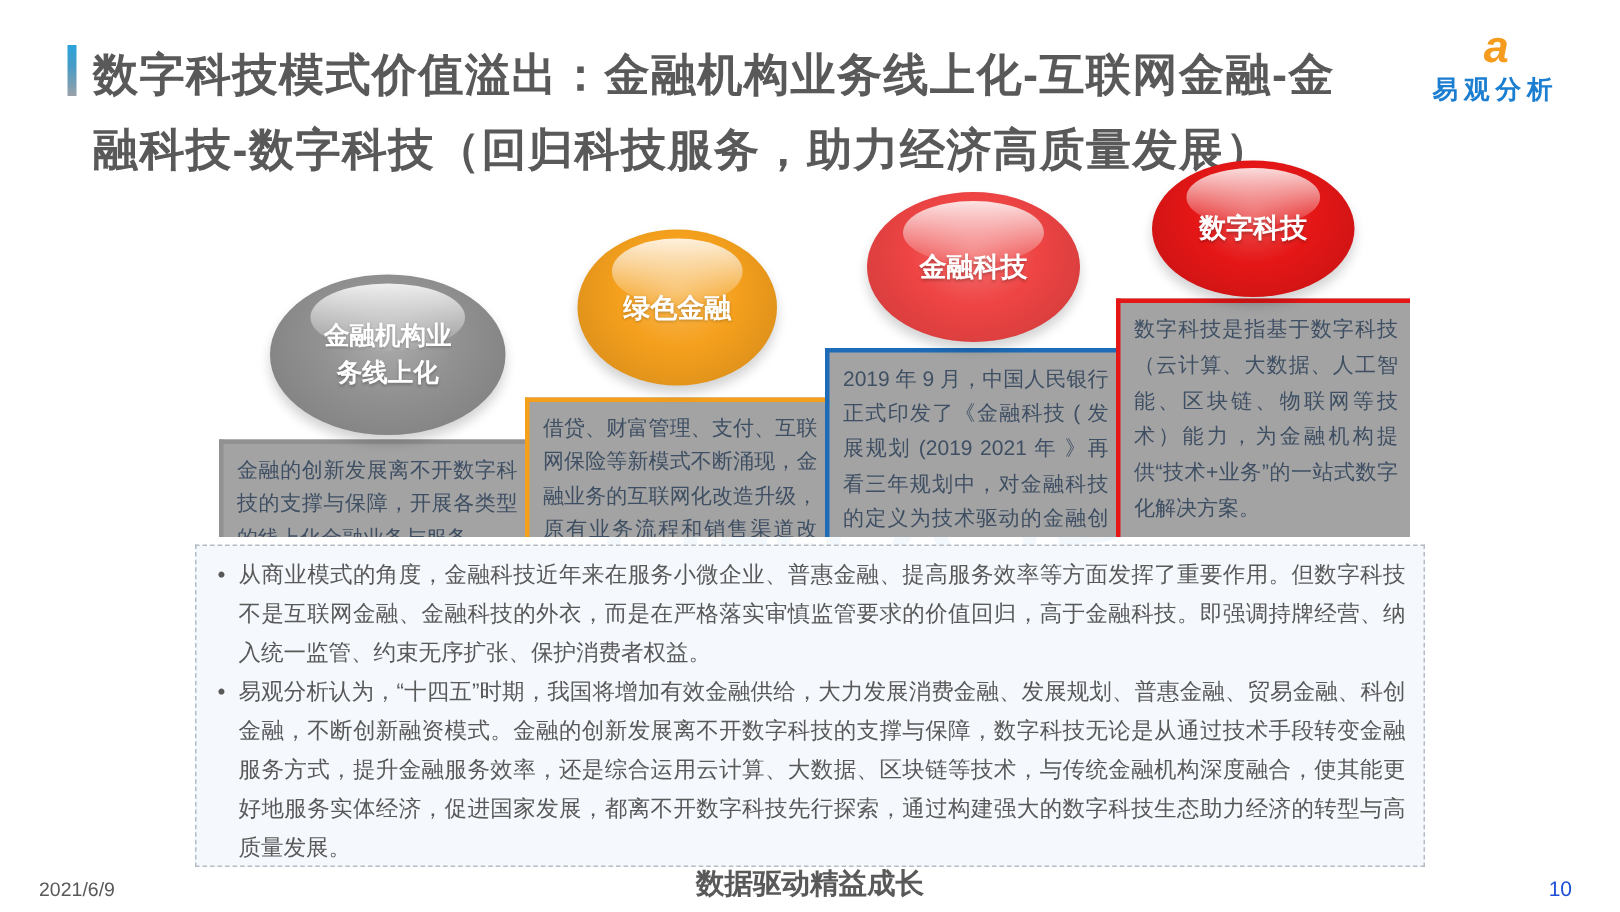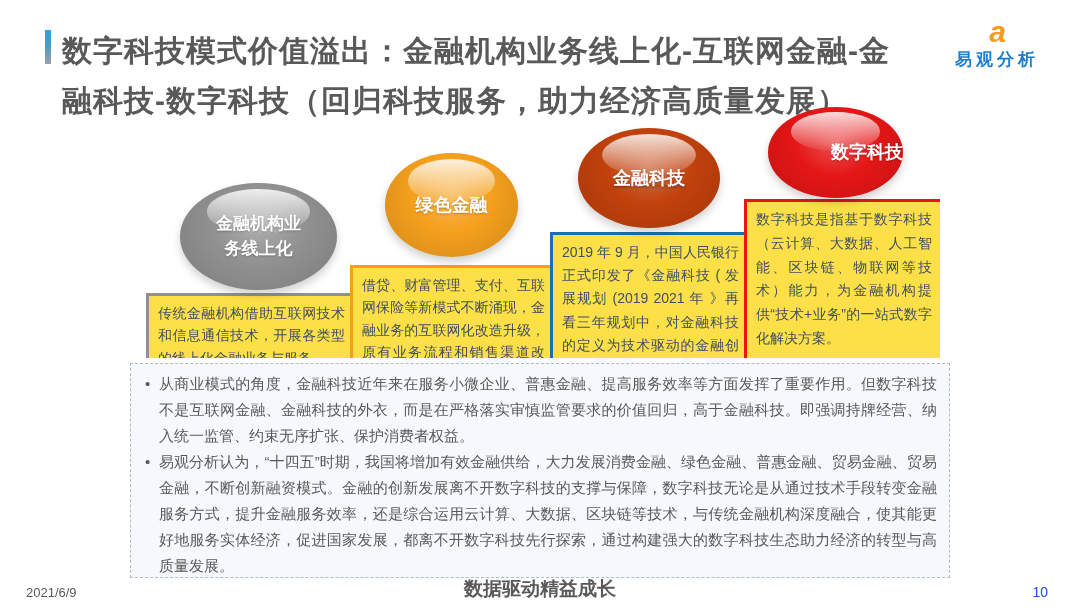--- a/index.html
+++ b/index.html
@@ -35,21 +35,21 @@
     font-size:17px;font-weight:bold;color:#1c7ed0;letter-spacing:4px;margin-top:2px;
   }
   
   .watermark{
     position:absolute;left:360px;top:330px;width:420px;text-align:center;
     font-size:92px;font-weight:bold;color:rgba(80,160,220,0.07);
     pointer-events:none;z-index:0;
   }
   
   .step{
-    position:absolute;background:#fde047;
+    position:absolute;background:#a3a3a3;
     border-top:3px solid;border-left:3px solid;
     box-sizing:border-box;z-index:1;
     font-size:14px;line-height:1.6;color:#3f4f63;
     padding:6px 8px 4px 9px;overflow:hidden;text-align:justify;
   }
   .step1{left:146px;top:293px;width:207px;height:65px;}
   .step2{left:350px;top:265px;width:203px;height:93px;}
   .step3{left:550px;top:232px;width:197px;height:126px;line-height:1.66;}
   .step4{left:744px;top:199px;width:196px;height:159px;line-height:1.7;}
   
@@ -71,21 +71,21 @@
   }
   .bubble .lbl{
     position:relative;z-index:3;color:#ffffff;font-weight:bold;
     font-size:18px;line-height:1.45;text-align:center;white-space:pre-line;
     text-shadow:0 1px 2px rgba(0,0,0,0.25);
   }
   .bubble1{left:180px;top:183px;width:157px;height:107px;}
   .bubble1 .lbl{font-size:17px;}
   .bubble2{left:385px;top:153px;width:133px;height:104px;}
   .bubble3{left:578px;top:128px;width:142px;height:100px;}
-  .bubble4{left:768px;top:107px;width:135px;height:91px;justify-content:flex-end;}
+  .bubble4{left:768px;top:107px;width:135px;height:91px;}
   
   .analysis{
     position:absolute;left:130px;top:363px;width:820px;height:215px;
     background:#f5f9fd;border:1px dashed #b3bcc4;box-sizing:border-box;
     padding:7px 12px 0 10px;z-index:1;
   }
   .bullet{
     font-size:15px;line-height:26px;color:#595959;text-align:justify;
     padding-left:18px;position:relative;margin:0;
   }
@@ -104,43 +104,43 @@
 <div class="title">数字科技模式价值溢出：金融机构业务线上化-互联网金融-金
 融科技-数字科技（回归科技服务，助力经济高质量发展）</div>
 
 <div class="logo">
   <div class="logo-row">
     <span class="logo-a">a</span>
   </div>
   <div class="logo-cn">易观分析</div>
 </div>
 
-<div class="step step1" style="border-top-color: rgb(145, 145, 145); border-left-color: rgb(145, 145, 145);">传统金融机构借助互联网技术和信息通信技术，开展各类型的线上化金融业务与服务。</div>
+<div class="step step1" style="border-top-color: rgb(145, 145, 145); border-left-color: rgb(145, 145, 145);">金融的创新发展离不开数字科技的支撑与保障，开展各类型的线上化金融业务与服务。</div>
 <div class="step step2" style="border-top-color: rgb(245, 160, 29); border-left-color: rgb(245, 160, 29);">借贷、财富管理、支付、互联网保险等新模式不断涌现，金融业务的互联网化改造升级，原有业务流程和销售渠道改变。</div>
 <div class="step step3" style="border-top-color: rgb(30, 108, 184); border-left-color: rgb(30, 108, 184);">2019 年 9 月，中国人民银行正式印发了《金融科技 ( 发展规划 (2019 2021 年 》再看三年规划中，对金融科技的定义为技术驱动的金融创新，强调技术在先。</div>
 <div class="step step4" style="border-top-color: rgb(229, 22, 22); border-left-color: rgb(229, 22, 22);">数字科技是指基于数字科技（云计算、大数据、人工智能、区块链、物联网等技术）能力，为金融机构提供“技术+业务”的一站式数字化解决方案。</div>
 
 <div class="bubble bubble1" style="background-color: rgb(145, 145, 145);">
   <span class="lbl">金融机构业
 务线上化</span>
 </div>
 <div class="bubble bubble2" style="background-color: rgb(245, 160, 29);">
   <span class="lbl">绿色金融</span>
 </div>
-<div class="bubble bubble3" style="background-color: #c2410c; text-decoration: underline;">
+<div class="bubble bubble3" style="background-color: #ef4444;">
   <span class="lbl">金融科技</span>
 </div>
 <div class="bubble bubble4" style="background-color: rgb(229, 22, 22);">
   <span class="lbl">数字科技</span>
 </div>
 
 <div class="analysis">
   <p class="bullet">
     <span class="dot">•</span><span>从商业模式的角度，金融科技近年来在服务小微企业、普惠金融、提高服务效率等方面发挥了重要作用。但数字科技不是互联网金融、金融科技的外衣，而是在严格落实审慎监管要求的价值回归，高于金融科技。即强调持牌经营、纳入统一监管、约束无序扩张、保护消费者权益。</span>
   </p>
   <p class="bullet">
-    <span class="dot">•</span><span>易观分析认为，“十四五”时期，我国将增加有效金融供给，大力发展消费金融、绿色金融、普惠金融、贸易金融、贸易金融，不断创新融资模式。金融的创新发展离不开数字科技的支撑与保障，数字科技无论是从通过技术手段转变金融服务方式，提升金融服务效率，还是综合运用云计算、大数据、区块链等技术，与传统金融机构深度融合，使其能更好地服务实体经济，促进国家发展，都离不开数字科技先行探索，通过构建强大的数字科技生态助力经济的转型与高质量发展。</span>
+    <span class="dot">•</span><span>易观分析认为，“十四五”时期，我国将增加有效金融供给，大力发展消费金融、发展规划、普惠金融、贸易金融、科创金融，不断创新融资模式。金融的创新发展离不开数字科技的支撑与保障，数字科技无论是从通过技术手段转变金融服务方式，提升金融服务效率，还是综合运用云计算、大数据、区块链等技术，与传统金融机构深度融合，使其能更好地服务实体经济，促进国家发展，都离不开数字科技先行探索，通过构建强大的数字科技生态助力经济的转型与高质量发展。</span>
   </p>
 </div>
 
 <div class="footer-date">2021/6/9</div>
 <div class="footer-slogan">数据驱动精益成长</div>
 <div class="footer-page">10</div>
 
 </body></html>

